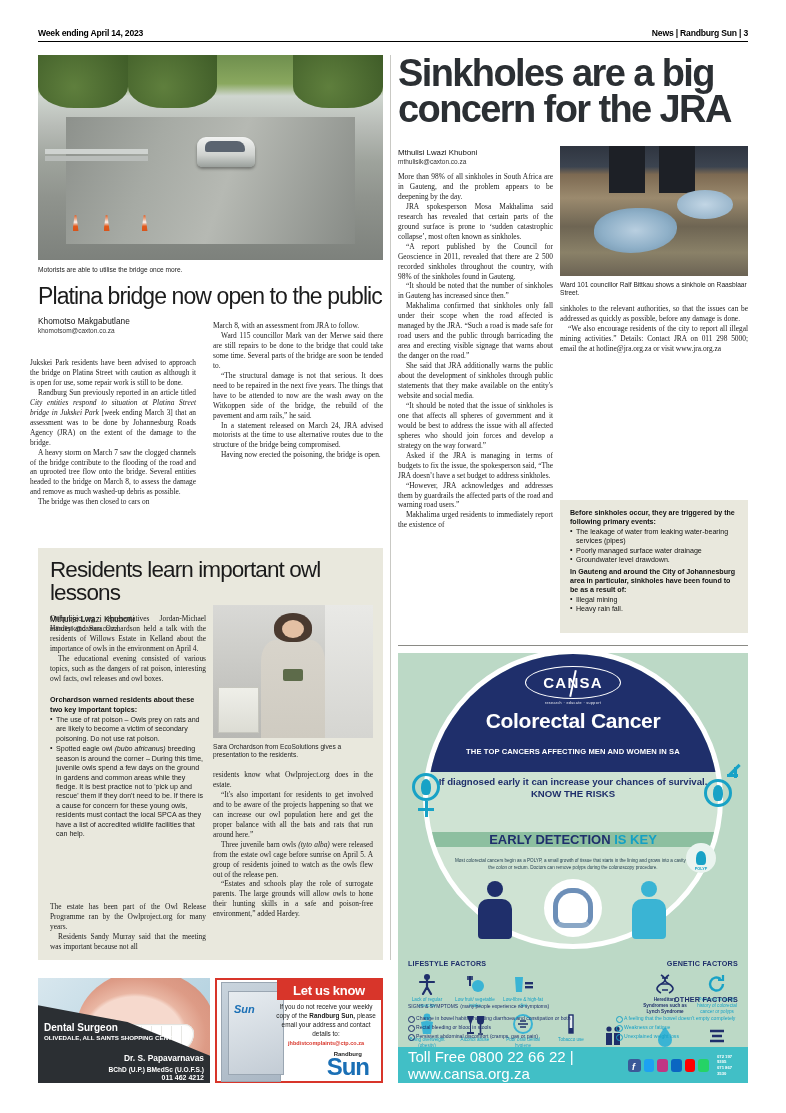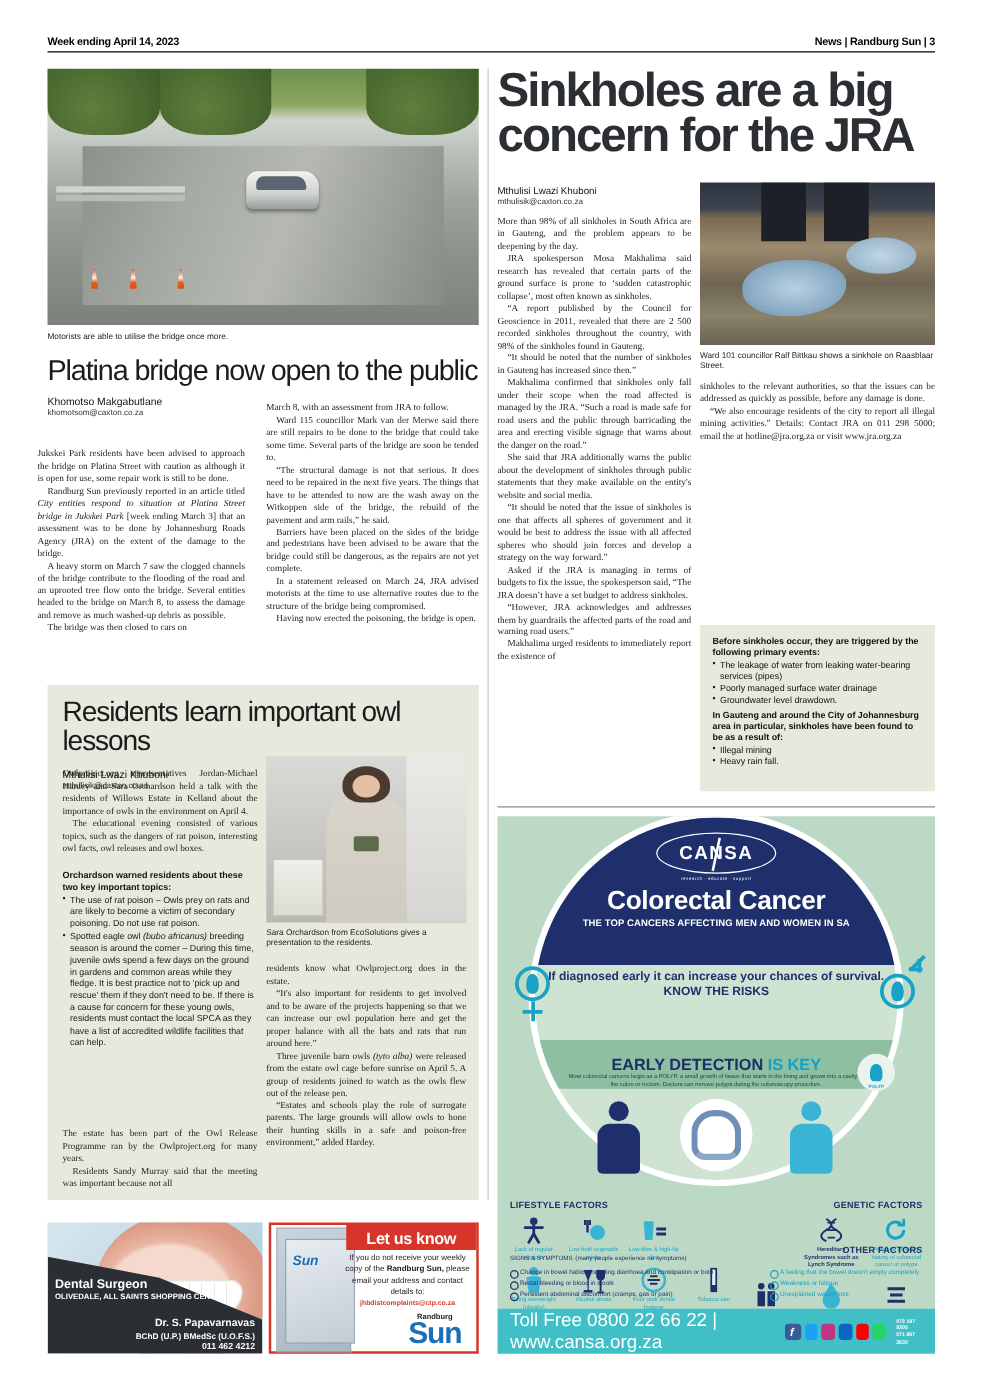--- a/index.html
+++ b/index.html
@@ -131,25 +131,25 @@
     background:#1f2f6b; color:#fff; text-align:center;
   }
   .cansa-logo-oval {
     margin:12px auto 2px; width:96px; height:33px; border:1.6px solid #fff; border-radius:50%;
     display:flex; align-items:center; justify-content:center; position:relative;
   }
   .cansa-logo-oval .txt { font-weight:bold; font-size:15px; letter-spacing:1.2px; }
   .cansa-logo-oval .bar { position:absolute; left:50%; top:3px; width:2px; height:27px; background:#fff; transform:translateX(-50%) rotate(12deg);}
   .cansa-tag { font-size:3.6px; letter-spacing:.4px; opacity:.95; }
   .cansa-title { font-weight:bold; font-size:21px; margin-top:4px; letter-spacing:-.3px; }
-  .cansa-sub { font-weight:bold; font-size:7.6px; letter-spacing:.1px; margin-top:1px; }
+  .cansa-sub { font-weight:bold; font-size:7.6px; letter-spacing:.1px; margin-top:14px; }
   .cansa-diag { position:absolute; left:0; top:122px; width:100%; text-align:center;
     color:#1f2f6b; font-weight:bold; font-size:9.6px; line-height:1.3; }
   .cansa-early { position:absolute; left:0; top:178px; width:100%; text-align:center;
-    background:#8dbfa0; padding:12px 0; font-weight:bold; font-size:13px; color:#1f2f6b; }
+    background:#8dbfa0; padding:0 0; font-weight:bold; font-size:13px; color:#1f2f6b; }
   .cansa-early .key { color:#14a0c4; }
   .cansa-poly { position:absolute; left:0; top:204px; width:100%; text-align:center;
     color:#1f3b4d; font-size:4.6px; line-height:1.45; padding:0 26px; }
   .gender-sym { position:absolute; width:28px; height:28px; border:3px solid #18a2c6; border-radius:50%; }
   .sec-label { position:absolute; font-weight:bold; font-size:7.2px; color:#1f2f6b; letter-spacing:.2px; }
   .icon-cap { font-size:4.6px; color:#18a2c6; text-align:center; line-height:1.3; width:46px; }
   .icon-cap.dark { color:#1f2f6b; font-weight:bold; }
   .glyph { width:20px; height:22px; margin:0 auto 2px; }
   .signs-title { position:absolute; left:10px; top:348px; font-weight:bold; font-size:7.4px; color:#1f2f6b; }
   .signs-title span { font-weight:normal; font-size:5px; }
@@ -256,21 +256,20 @@
     <p class="first">Jukskei Park residents have been advised to approach the bridge on Platina Street with caution as although it is open for use, some repair work is still to be done.</p>
     <p>Randburg Sun previously reported in an article titled <span class="ital">City entities respond to situation at Platina Street bridge in Jukskei Park</span> [week ending March 3] that an assessment was to be done by Johannesburg Roads Agency (JRA) on the extent of the damage to the bridge.</p>
     <p>A heavy storm on March 7 saw the clogged channels of the bridge contribute to the flooding of the road and an uprooted tree flow onto the bridge. Several entities headed to the bridge on March 8, to assess the damage and remove as much washed-up debris as possible.</p>
     <p>The bridge was then closed to cars on</p>
   </div>
 
   <div class="col-text" style="position:absolute; left:213px; top:321px; width:170px;">
     <p class="first">March 8, with an assessment from JRA to follow.</p>
     <p>Ward 115 councillor Mark van der Merwe said there are still repairs to be done to the bridge that could take some time. Several parts of the bridge are soon be tended to.</p>
     <p>“The structural damage is not that serious. It does need to be repaired in the next five years. The things that have to be attended to now are the wash away on the Witkoppen side of the bridge, the rebuild of the pavement and arm rails,” he said.</p>
-    <p>Barriers have been placed on the sides of the bridge and pedestrians have been advised to be aware that the bridge could still be dangerous, as the repairs are not yet complete.</p>
     <p>In a statement released on March 24, JRA advised motorists at the time to use alternative routes due to the structure of the bridge being compromised.</p>
     <p>Having now erected the poisoning, the bridge is open.</p>
   </div>
 
   <div class="owl-block">
     <div class="owl-head">
       <div class="headline-sec" style="font-size:22.5px;">Residents learn important owl lessons</div>
       <div style="margin-top:10px;">
         <div class="byline-name">Mthulisi Lwazi Khuboni</div>
         <div class="byline-mail">mthulisik@caxton.co.za</div>

